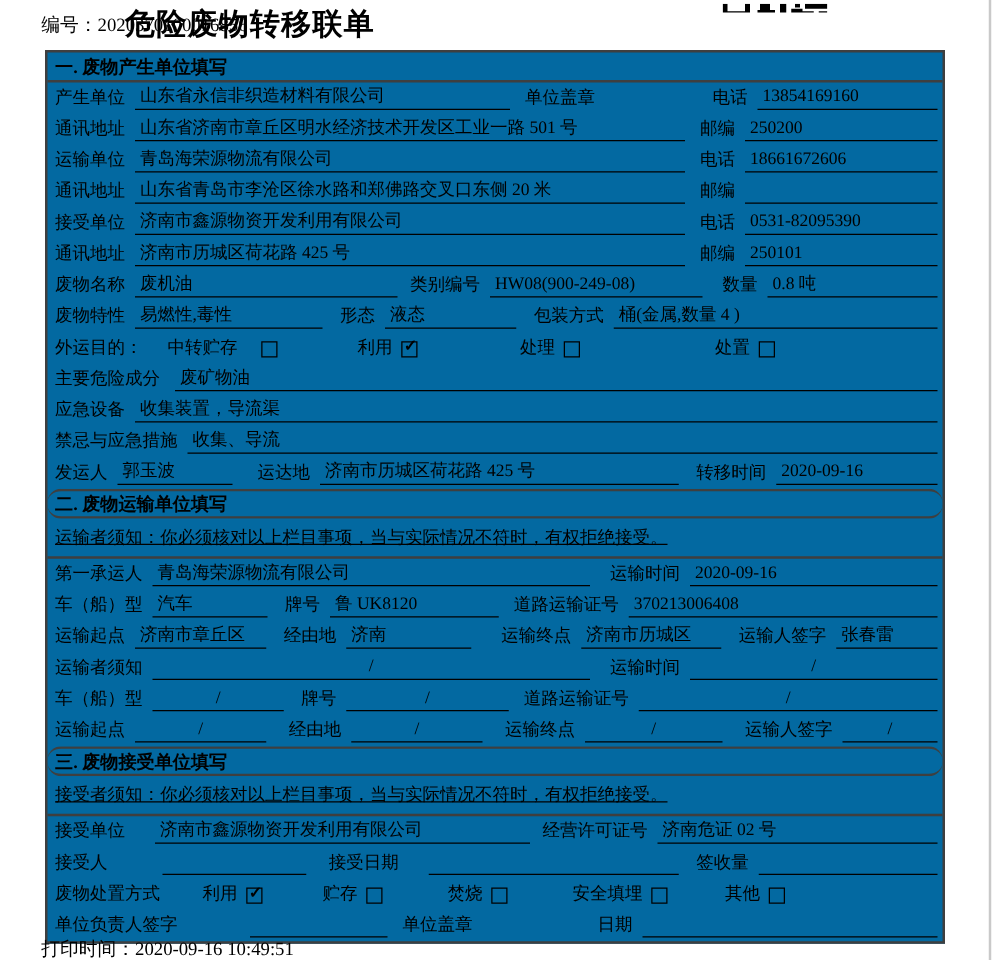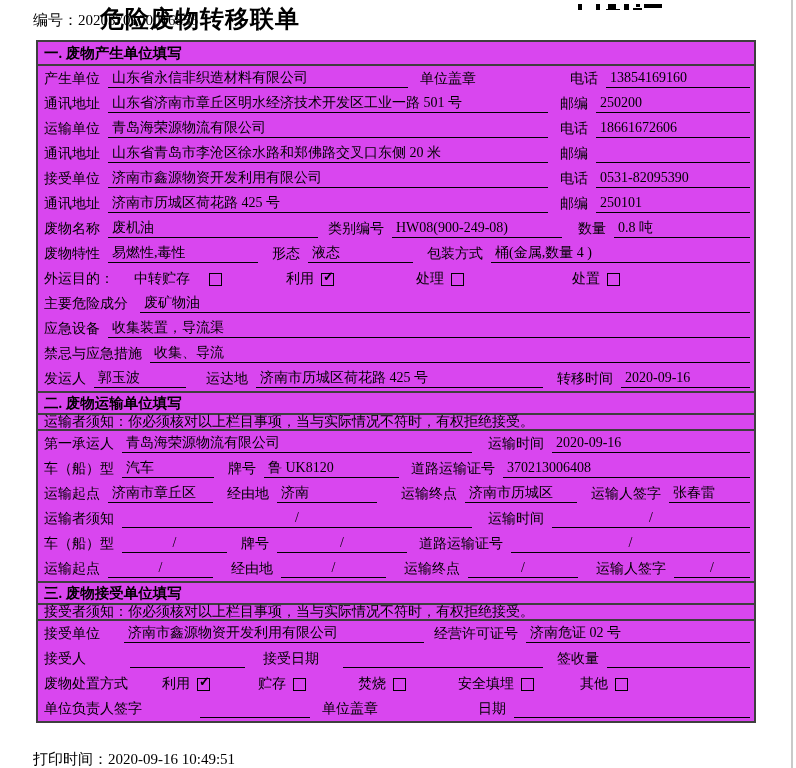--- a/index.html
+++ b/index.html
@@ -6,27 +6,27 @@
   html, body { background: #ffffff; }
   body { font-family: "Liberation Serif", "DejaVu Serif", serif; color: #000; }
   .sheet { position: relative; width: 796px; height: 768px; background: #fff; overflow: hidden; padding-left: 28px; }
 
   .serial { position: absolute; left: 33px; top: 11px; font-size: 15px; white-space: nowrap; }
   .doc-title { position: absolute; left: 100px; right: 0; top: 3px; text-align: left;
                font-size: 24px; font-weight: bold; letter-spacing: 1px; }
   .qr-frag { position: absolute; left: 578px; top: 0; width: 84px; height: 10px; overflow: hidden; }
   .page-edge { position: absolute; right: 3px; top: 0; bottom: 0; width: 2px; background: #c9c9c9; }
 
-  .form-table { position: absolute; left: 36px; top: 40px; width: 720px; border: 2px solid #3f3f3f; background: #d946ef; }
+  .form-table { position: absolute; left: 36px; top: 40px; width: 720px; border: 2px solid #3f3f3f; background: #0369a1; }
 
   .sec-hdr { display: flex; align-items: center; height: 24px; padding-left: 6px;
              font-weight: bold; font-size: 14.5px; border-bottom: 2px solid #3f3f3f; }
-  .sec-hdr.mid { border-top: 2px solid #3f3f3f; }
-  .notice-row { display: flex; align-items: center; height: 16px; padding-left: 6px;
-                font-size: 14px; border-bottom: 2px solid #3f3f3f; }
+  .sec-hdr.mid { border-top: 2px solid #3f3f3f; border-radius: 11px; }
+  .notice-row { display: flex; align-items: center; height: 32px; padding-left: 6px;
+                font-size: 14px; border-bottom: 2px solid #3f3f3f; text-decoration: underline; }
 
   .row { display: flex; align-items: flex-end; height: 25px; padding: 0 4px 3px 6px; font-size: 14px; }
   .lbl { white-space: nowrap; margin-right: 8px; line-height: 18px; flex: none; }
   .u { border-bottom: 1px solid #000; padding: 0 4px; white-space: nowrap; overflow: hidden;
        line-height: 18px; min-height: 18px; flex: none; }
   .fill { flex: 1 1 auto; }
   .ctr { text-align: center; }
 
   .cb { width: 13px; height: 13px; border: 1px solid #000; display: inline-block;
         margin-left: 7px; margin-bottom: 2px; position: relative; flex: none; }

